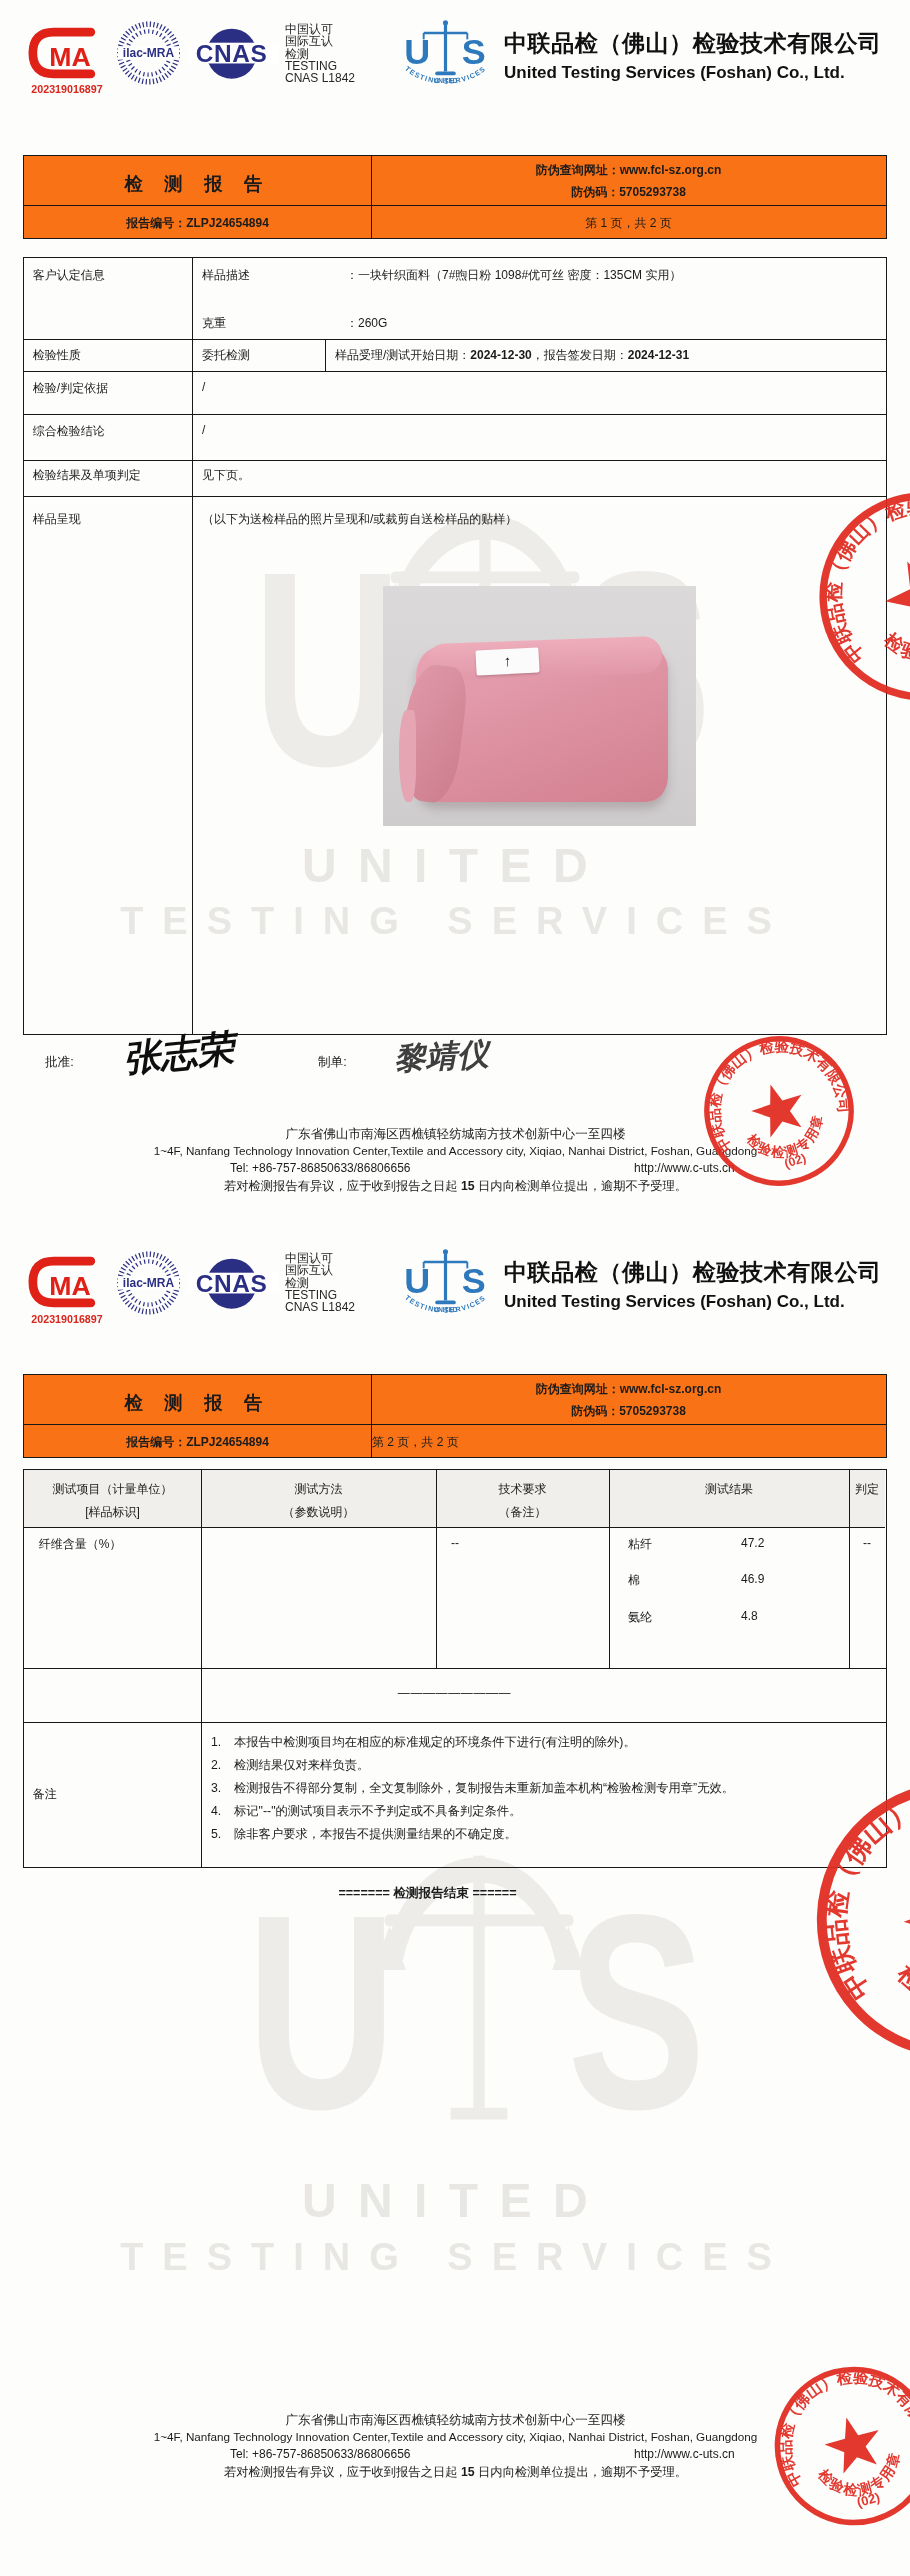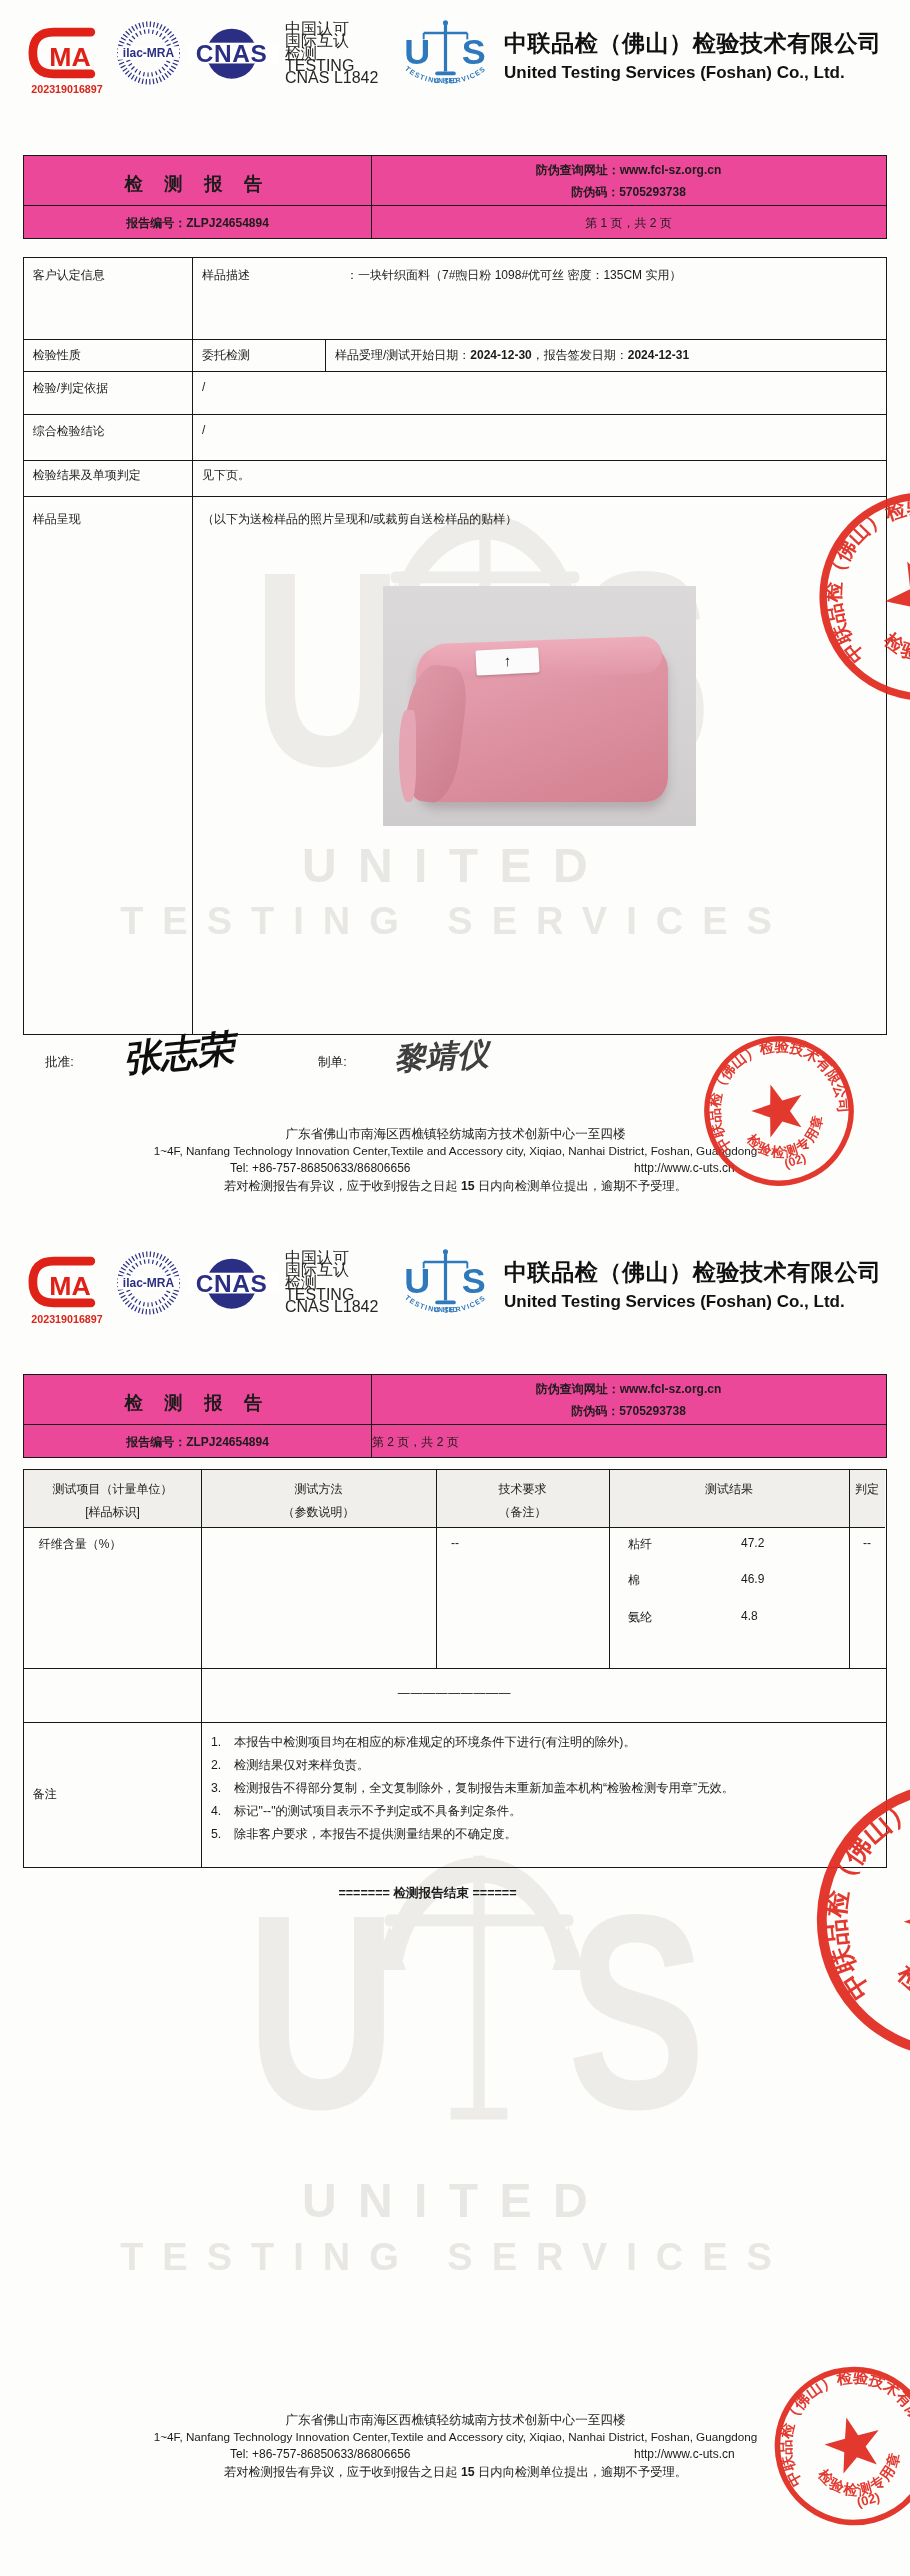--- a/index.html
+++ b/index.html
@@ -3,32 +3,32 @@
 <meta charset="utf-8">
 <style>
   html,body{margin:0;padding:0;background:#ffffff;}
   .canvas{
     position:relative;width:911px;height:2576px;overflow:hidden;
     background:#fdfdfc;color:#1b1b1b;
     font-family:"Liberation Sans","DejaVu Sans",sans-serif;
   }
   .t{position:absolute;white-space:nowrap;}
   .box{position:absolute;border:1.9px solid #181818;box-sizing:border-box;}
-  .graybg{background:#ec4899;}
+  .graybg{background:#f97316;}
   .vline{position:absolute;top:0;bottom:0;width:0;border-left:1.3px solid #181818;}
   .hline{position:absolute;left:0;right:0;height:0;border-top:1.3px solid #181818;}
   .hline3{position:absolute;left:0;right:0;height:0;border-top:1.9px solid #181818;}
   .cell-label{font-size:12px;}
   .b{font-weight:bold;}
   .center{text-align:center;}
   .red{color:#d8251c;}
   .title-cn{font-size:18.3px;font-weight:bold;letter-spacing:8.2px;}
   .company-cn{font-size:23px;font-weight:600;letter-spacing:0.6px;color:#111;}
   .company-en{font-size:17px;font-weight:bold;color:#111;margin-top:4.4px;}
-  .accr{font-size:16px;line-height:12.3px;color:#262626;font-weight:500;}
+  .accr{font-size:12px;line-height:12.3px;color:#262626;font-weight:500;}
   .sig{font-family:"DejaVu Serif","Liberation Serif",serif;font-style:italic;font-weight:bold;}
   .wm{color:#e8e7e4;font-weight:bold;position:absolute;width:911px;text-align:center;}
   .stamp{position:absolute;opacity:.93;}
   .note-row{display:flex;line-height:23px;font-size:12.3px;}
   .note-no{flex:0 0 23px;}
   .note-tx{flex:1;white-space:normal;}
   .flexrow{display:flex;}
   .ilabel{flex:0 0 144px;}
   .methods div{line-height:23px;font-size:12px;}
   .fiber-line{position:absolute;font-size:12px;margin-left:6px;}
@@ -125,20 +125,24 @@
     <div class="hline" style="top:156px;"></div>
     <div class="hline" style="top:202px;"></div>
     <div class="hline" style="top:238px;"></div>
     <div class="vline" style="left:301px;top:81px;bottom:auto;height:33px;"></div>
 
     <div class="t cell-label" style="left:8.8px;top:8.8px;">客户认定信息</div>
     <div class="t cell-label flexrow" style="left:178px;top:8.8px;width:668px;">
       <span class="ilabel">样品描述</span>
       <span>：一块针织面料（7#煦日粉 1098#优可丝 密度：135CM 实用）</span>
     </div>
+    <div class="t cell-label flexrow" style="left:178px;top:57px;width:668px;">
+      <span class="ilabel">克重</span>
+      <span>：260G</span>
+    </div>
 
     <div class="t cell-label" style="left:8.8px;top:89px;">检验性质</div>
     <div class="t cell-label" style="left:178px;top:89px;">委托检测</div>
     <div class="t cell-label" style="left:311px;top:89px;">
       <span>样品受理/测试开始日期：</span><span class="b">2024-12-30</span><span>，报告签发日期：</span><span class="b">2024-12-31</span>
     </div>
 
     <div class="t cell-label" style="left:8.8px;top:122px;">检验/判定依据</div>
     <div class="t cell-label" style="left:178px;top:122px;">/</div>
 

